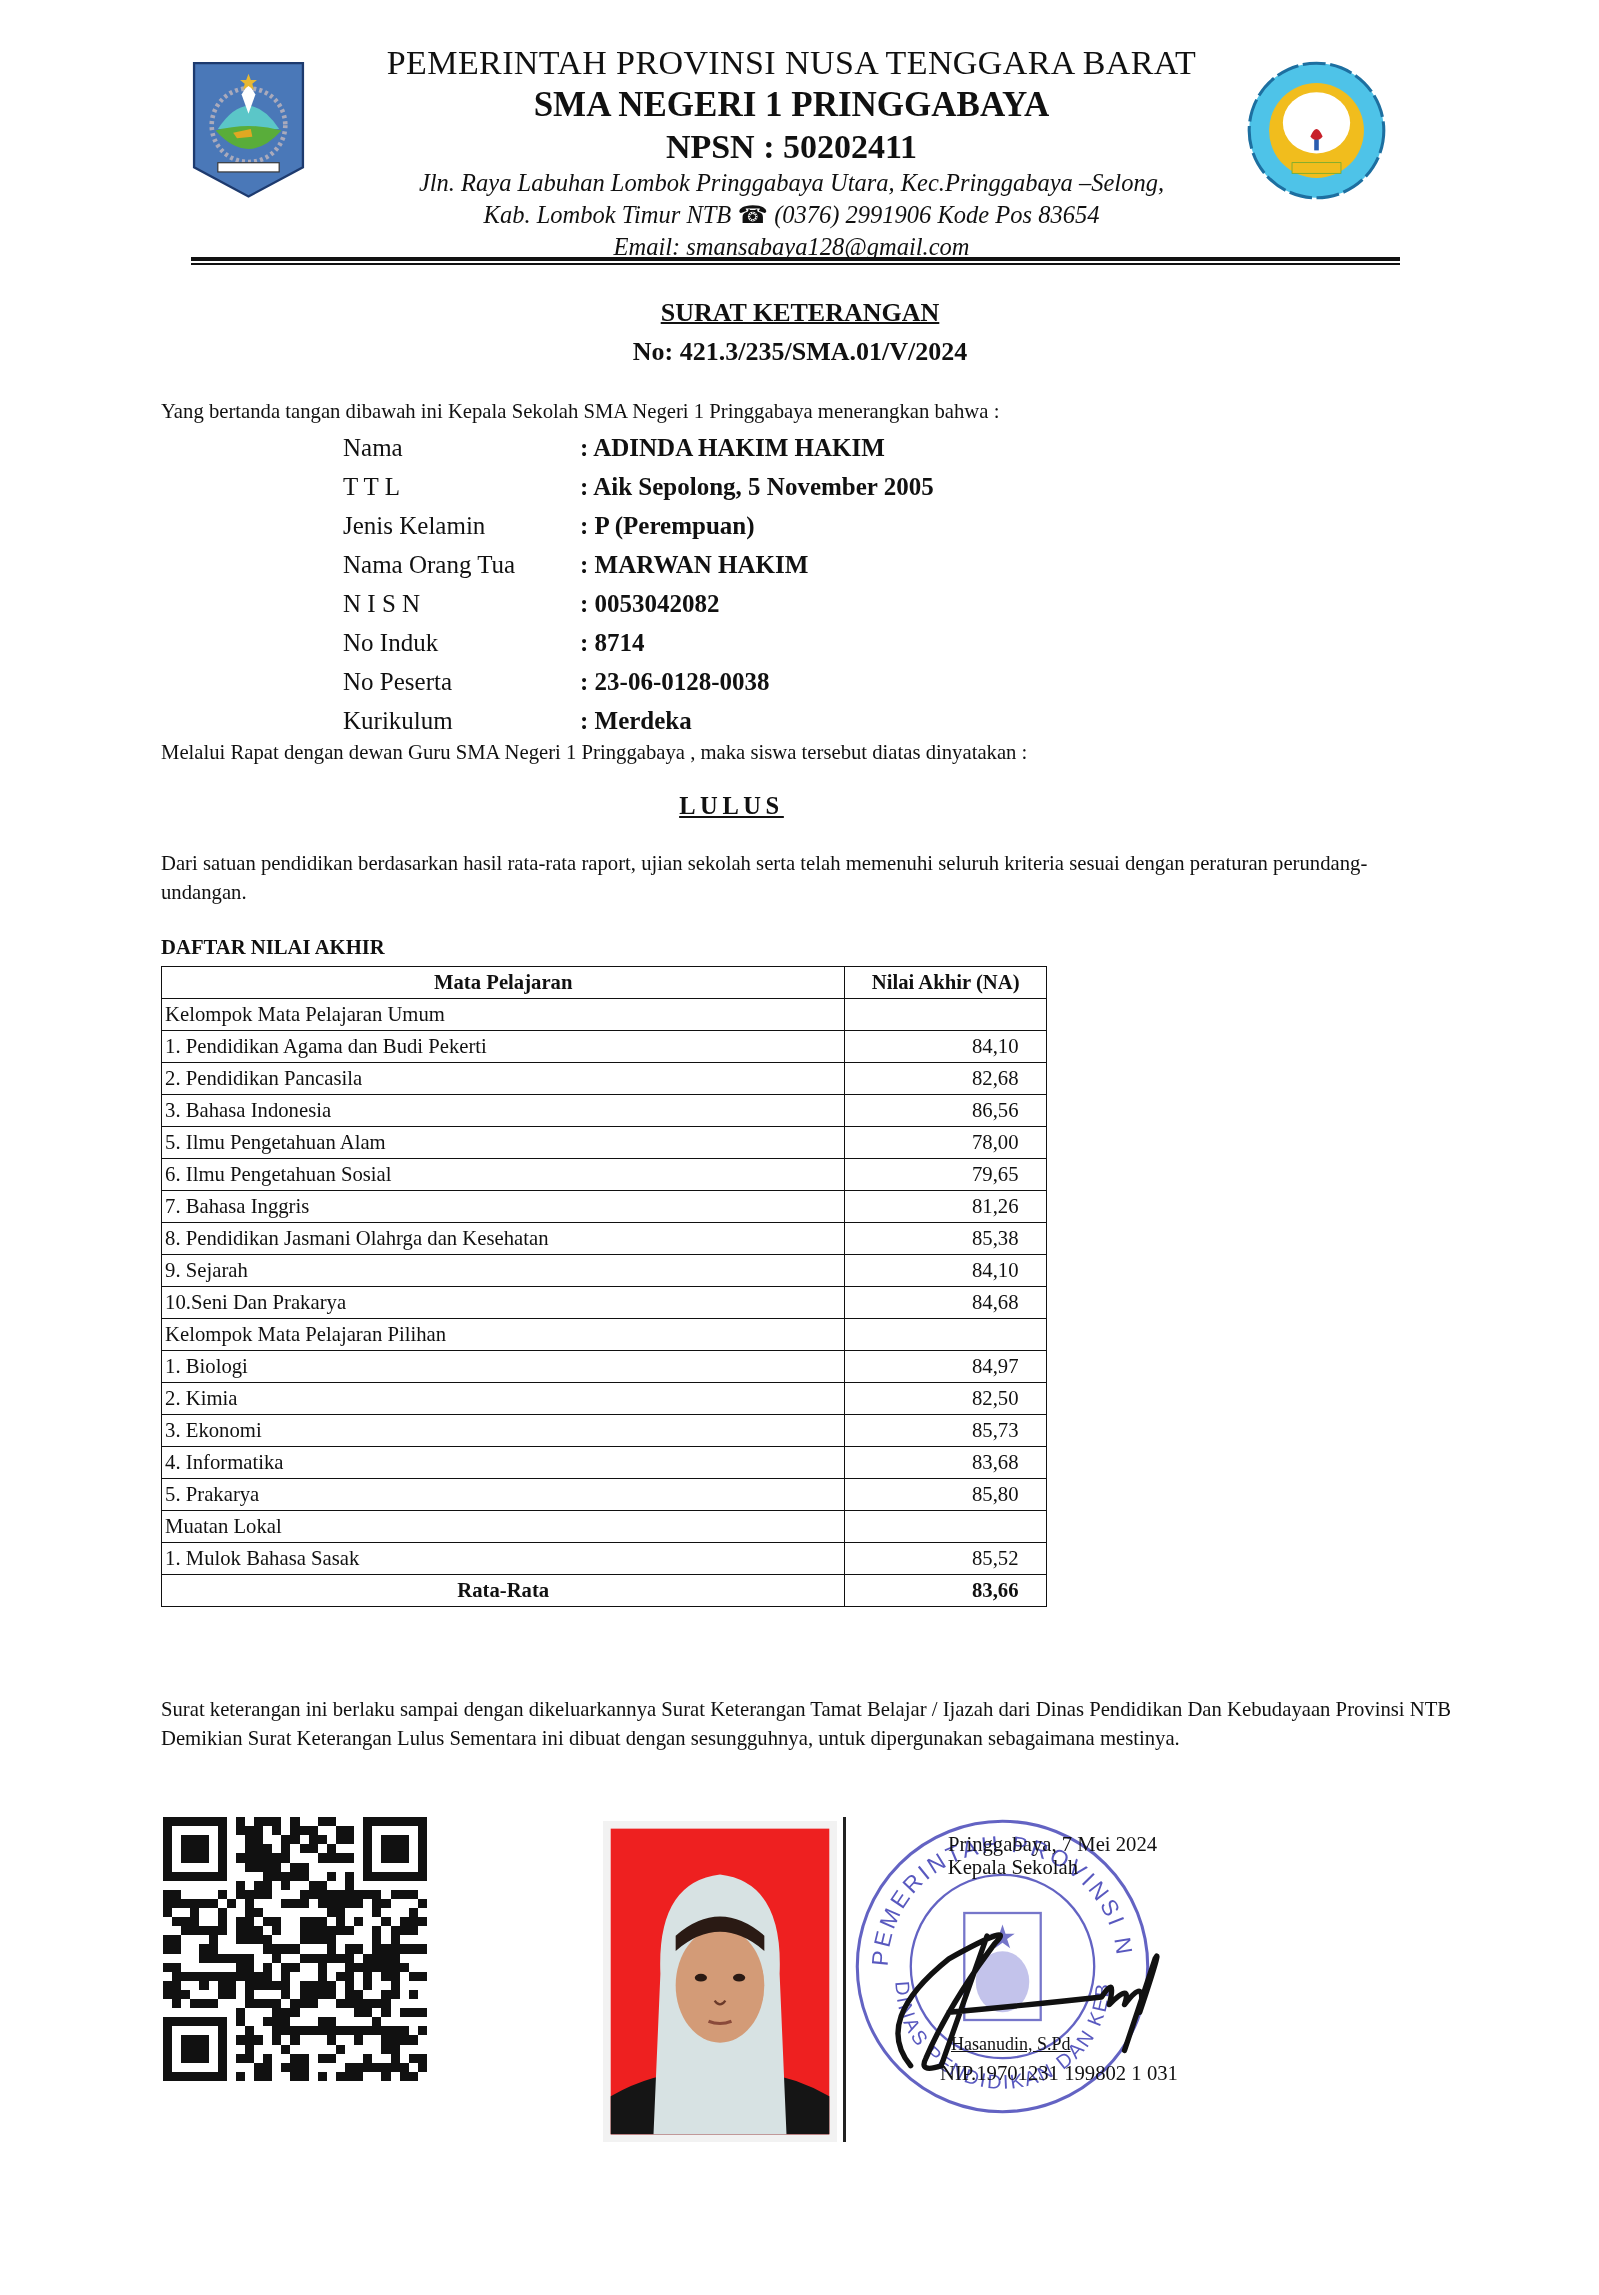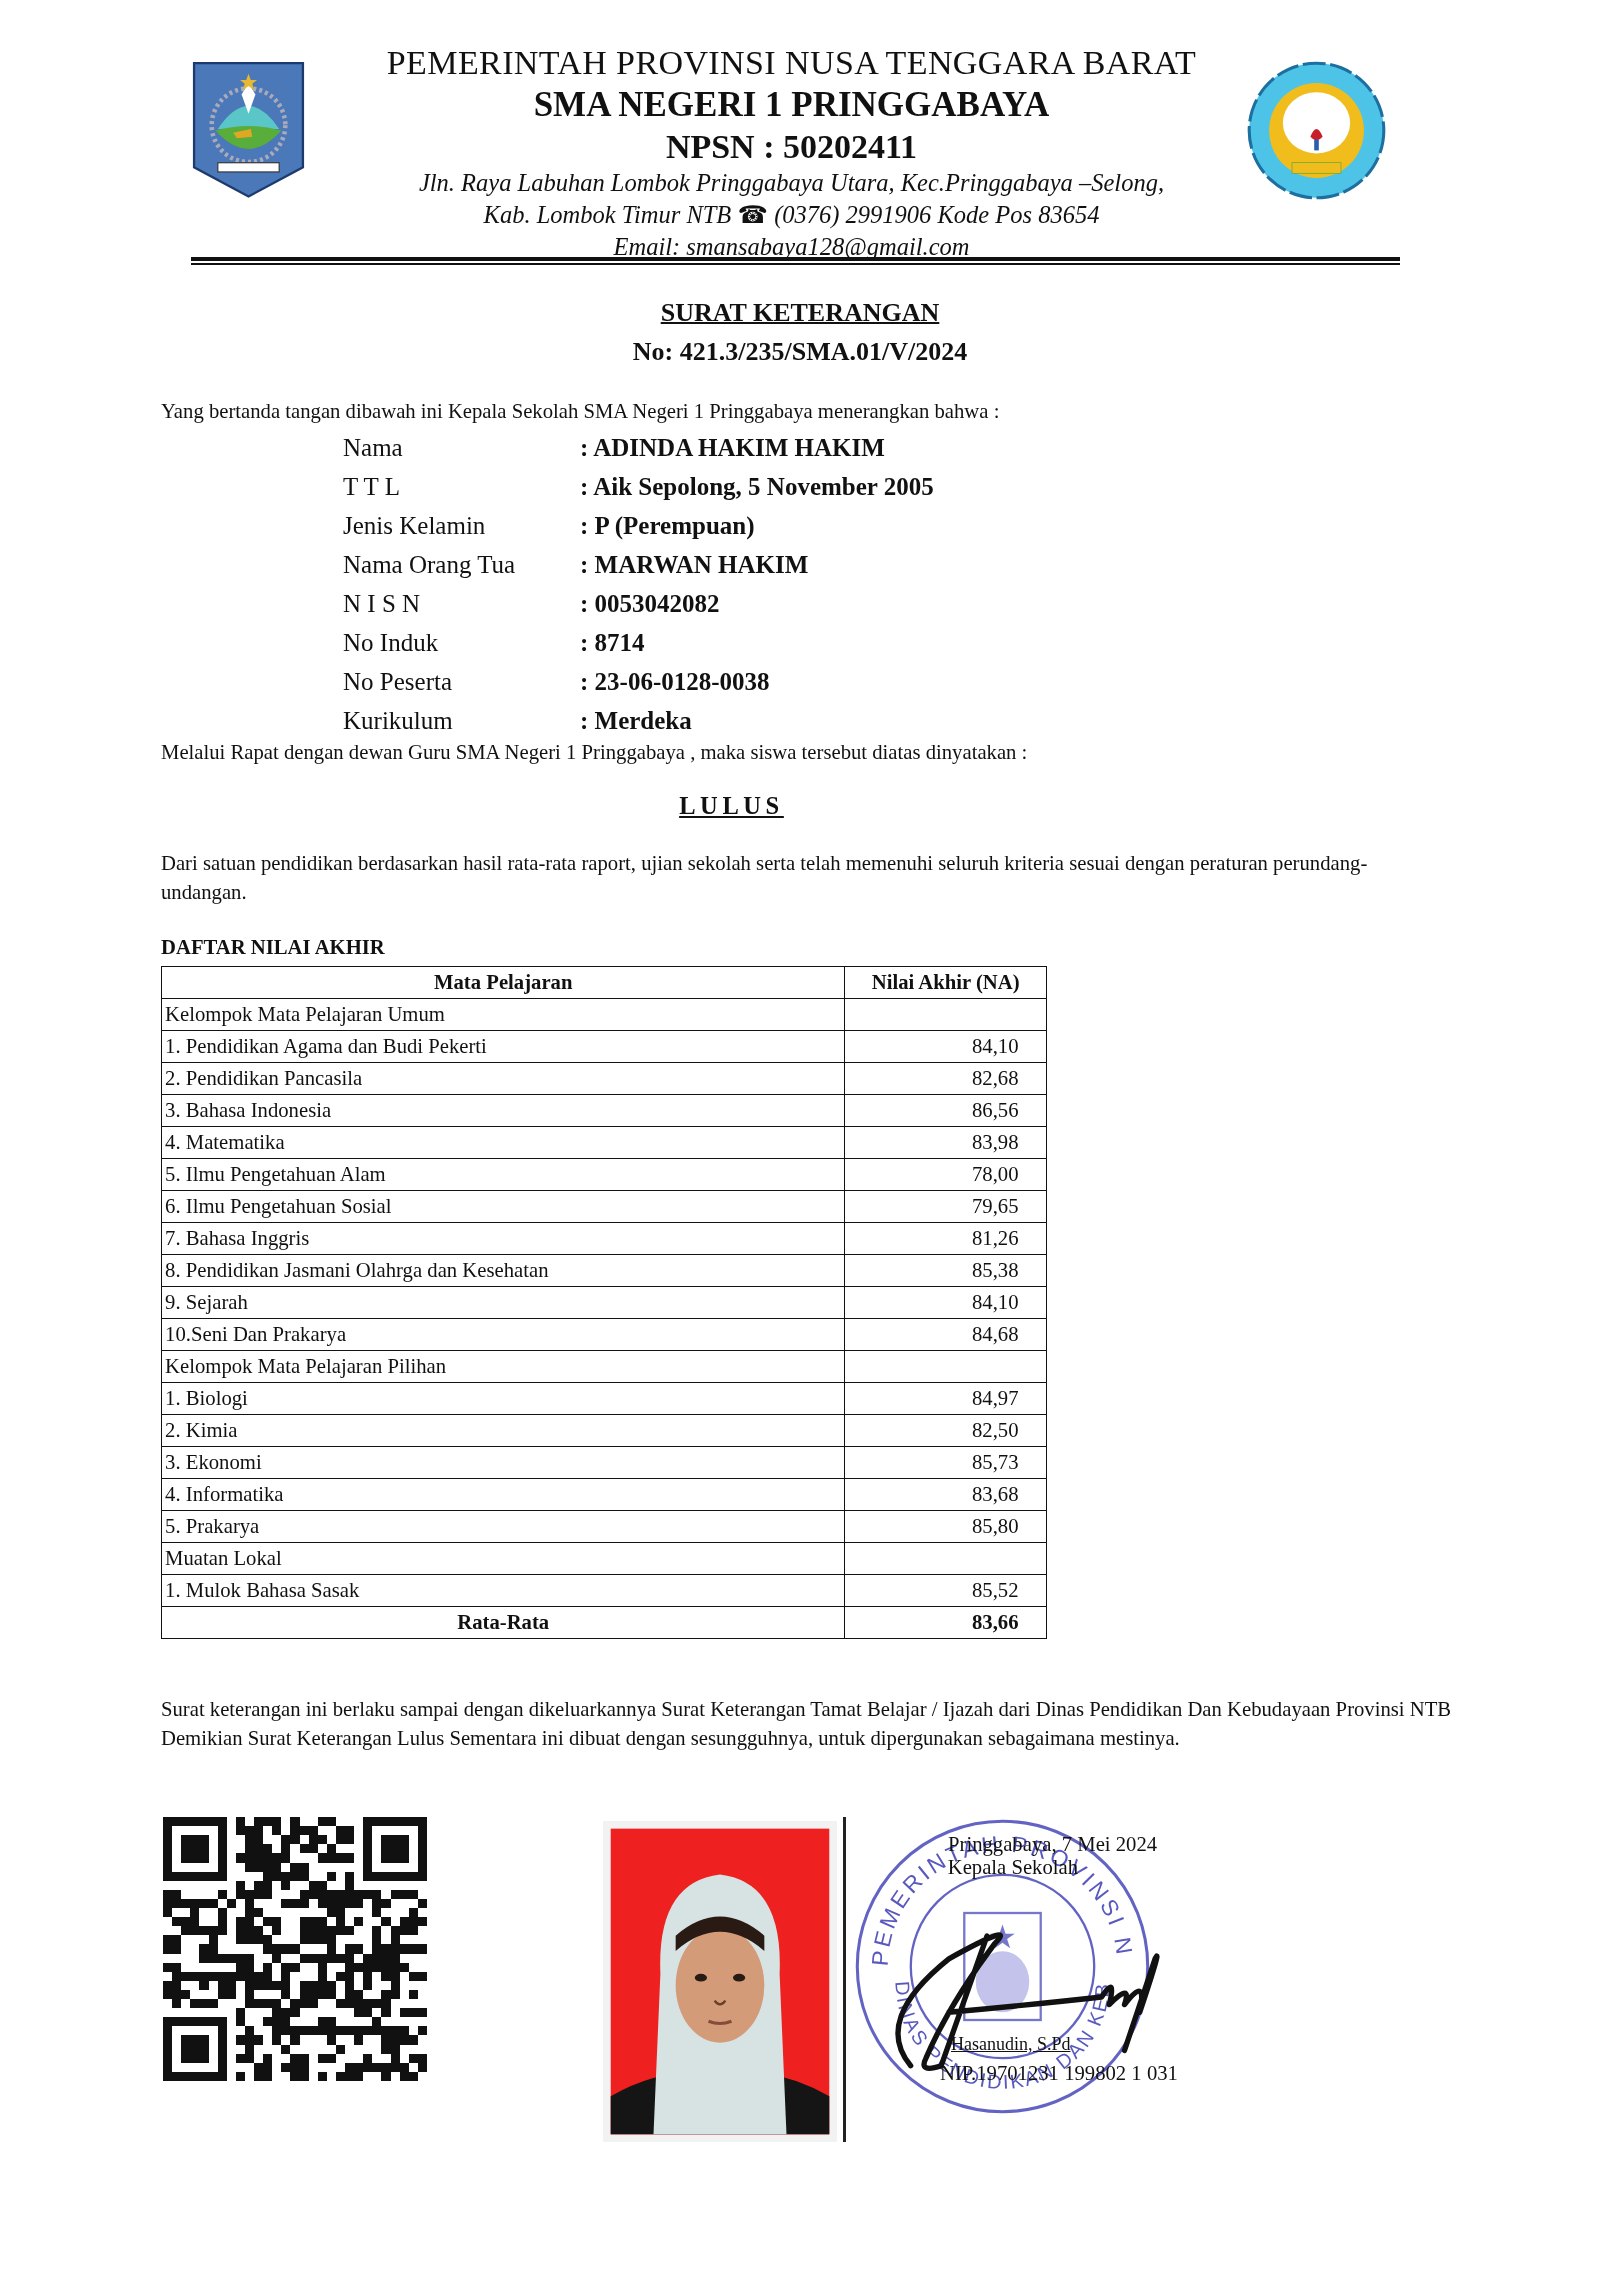--- a/index.html
+++ b/index.html
@@ -161,24 +161,20 @@
         <td>1. Pendidikan Agama dan Budi Pekerti</td>
         <td class="na">84,10</td>
       </tr>
       <tr>
         <td>2. Pendidikan Pancasila</td>
         <td class="na">82,68</td>
       </tr>
       <tr>
         <td>3. Bahasa Indonesia</td>
         <td class="na">86,56</td>
-      </tr>
-      <tr>
-        <td>4. Matematika</td>
-        <td class="na">83,98</td>
       </tr>
       <tr>
         <td>5. Ilmu Pengetahuan Alam</td>
         <td class="na">78,00</td>
       </tr>
       <tr>
         <td>6. Ilmu Pengetahuan Sosial</td>
         <td class="na">79,65</td>
       </tr>
       <tr>

